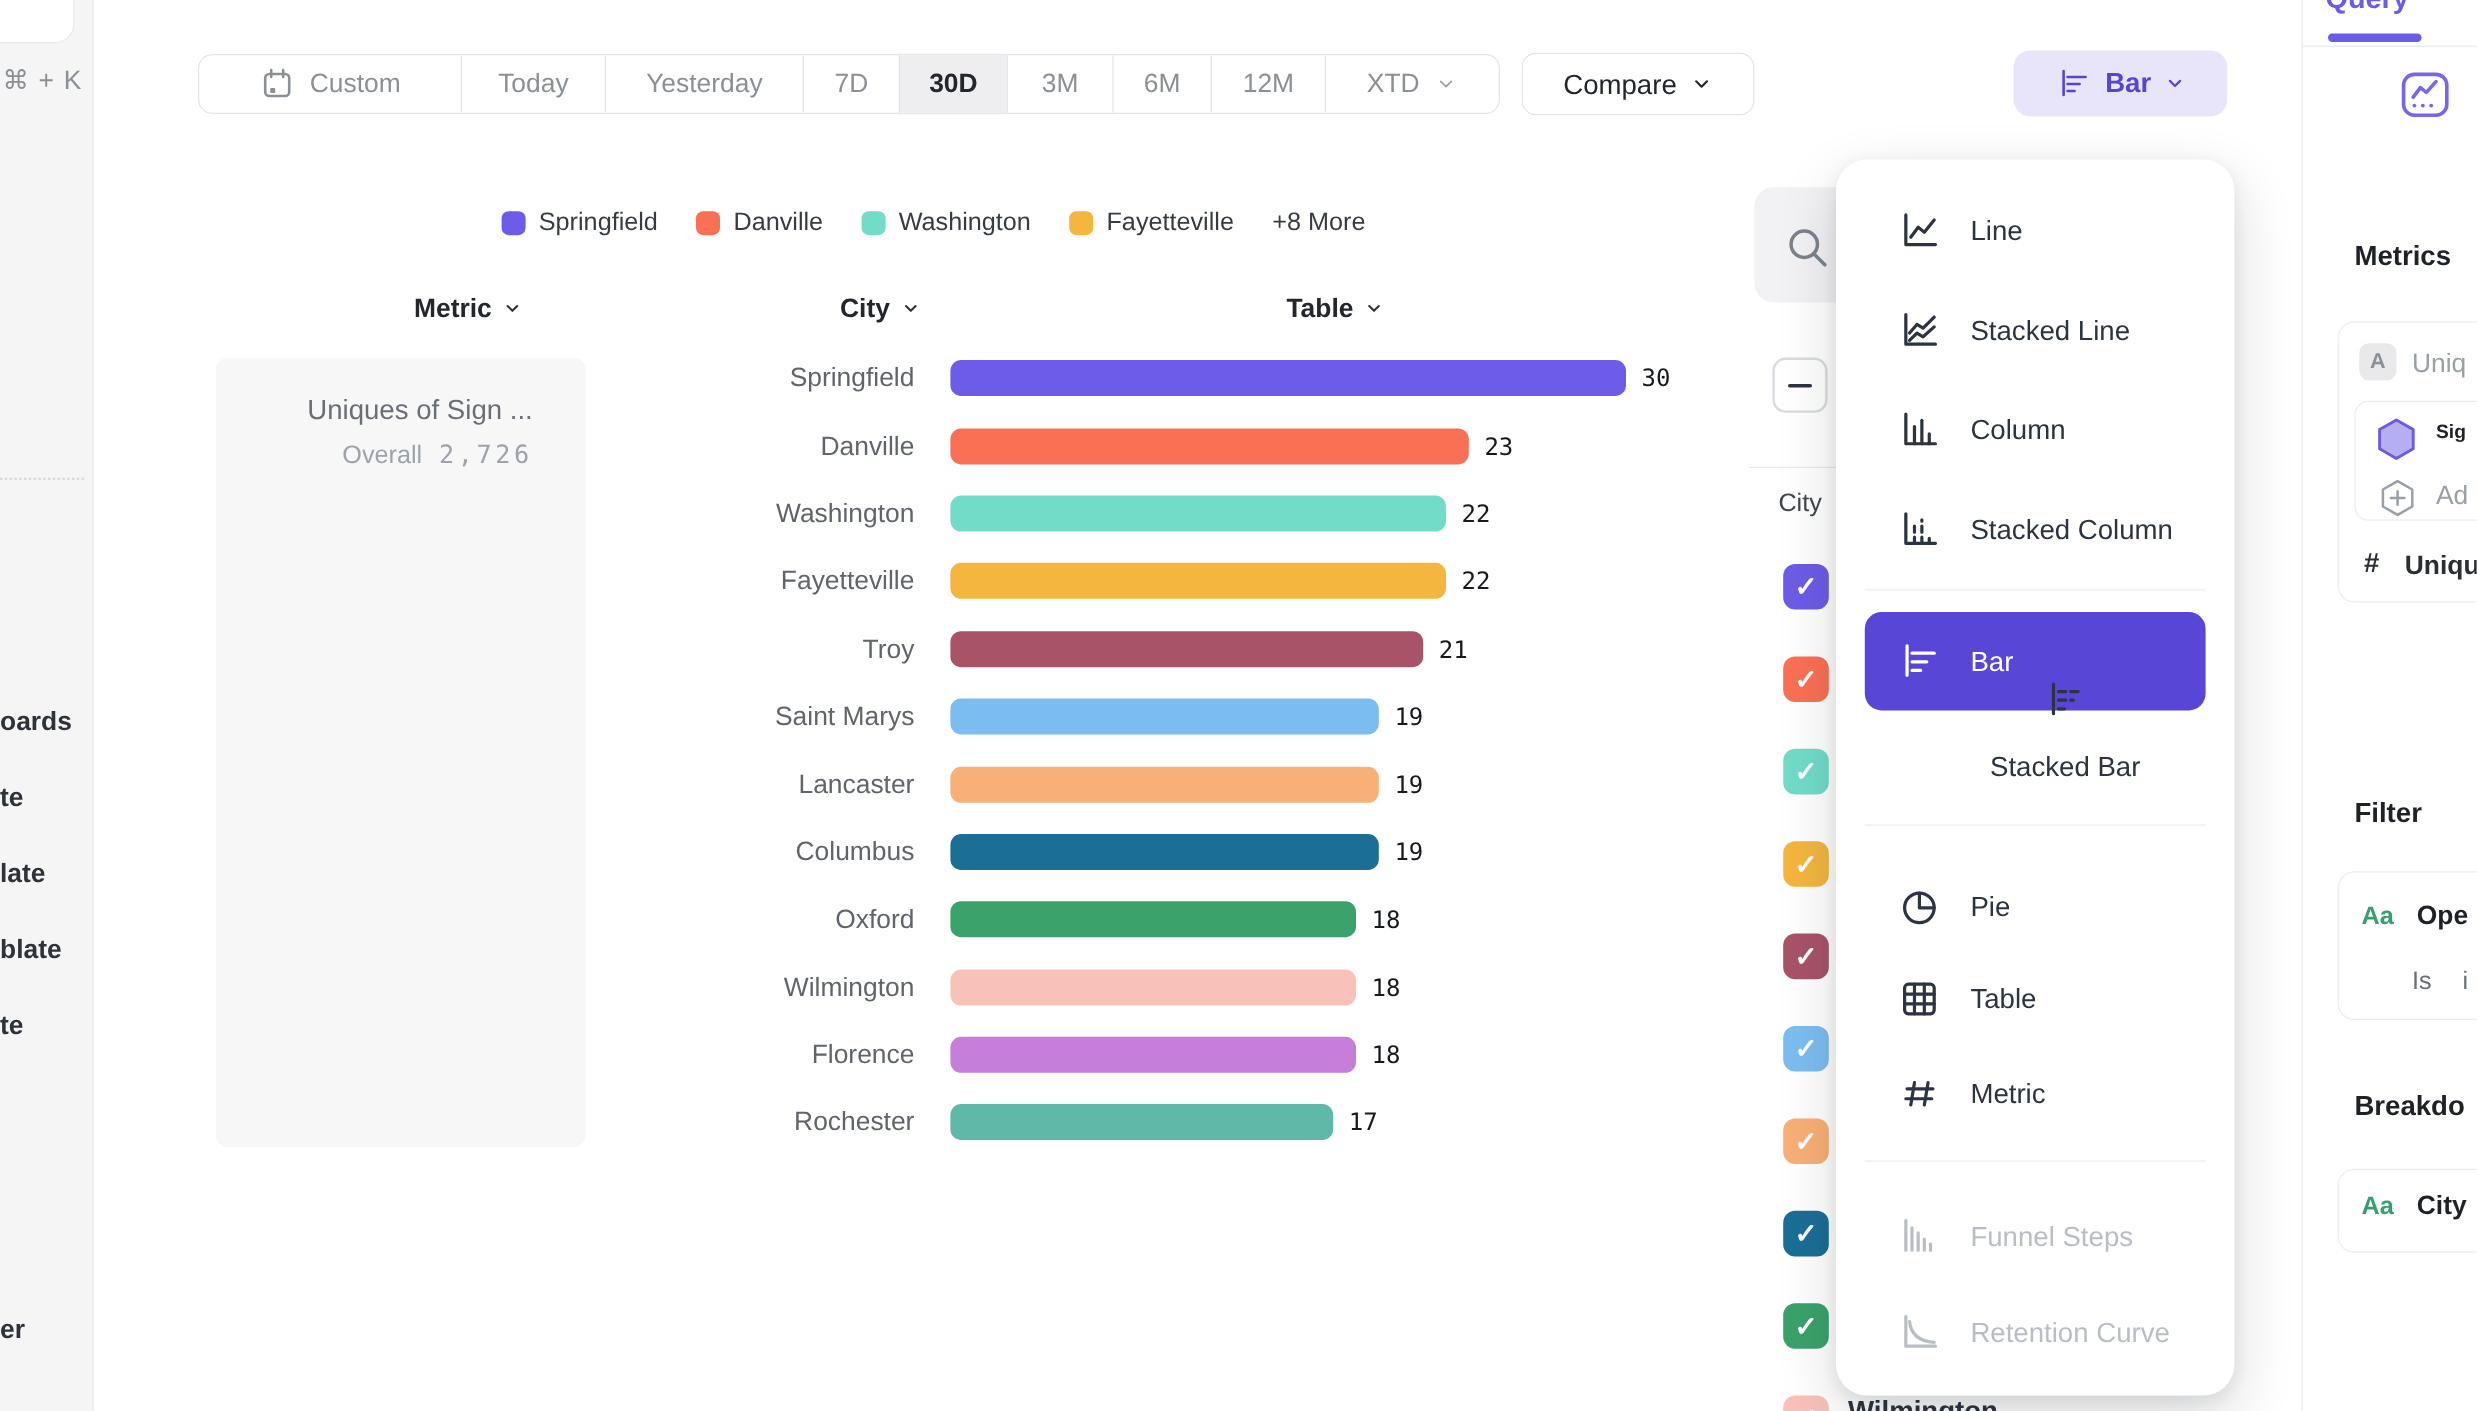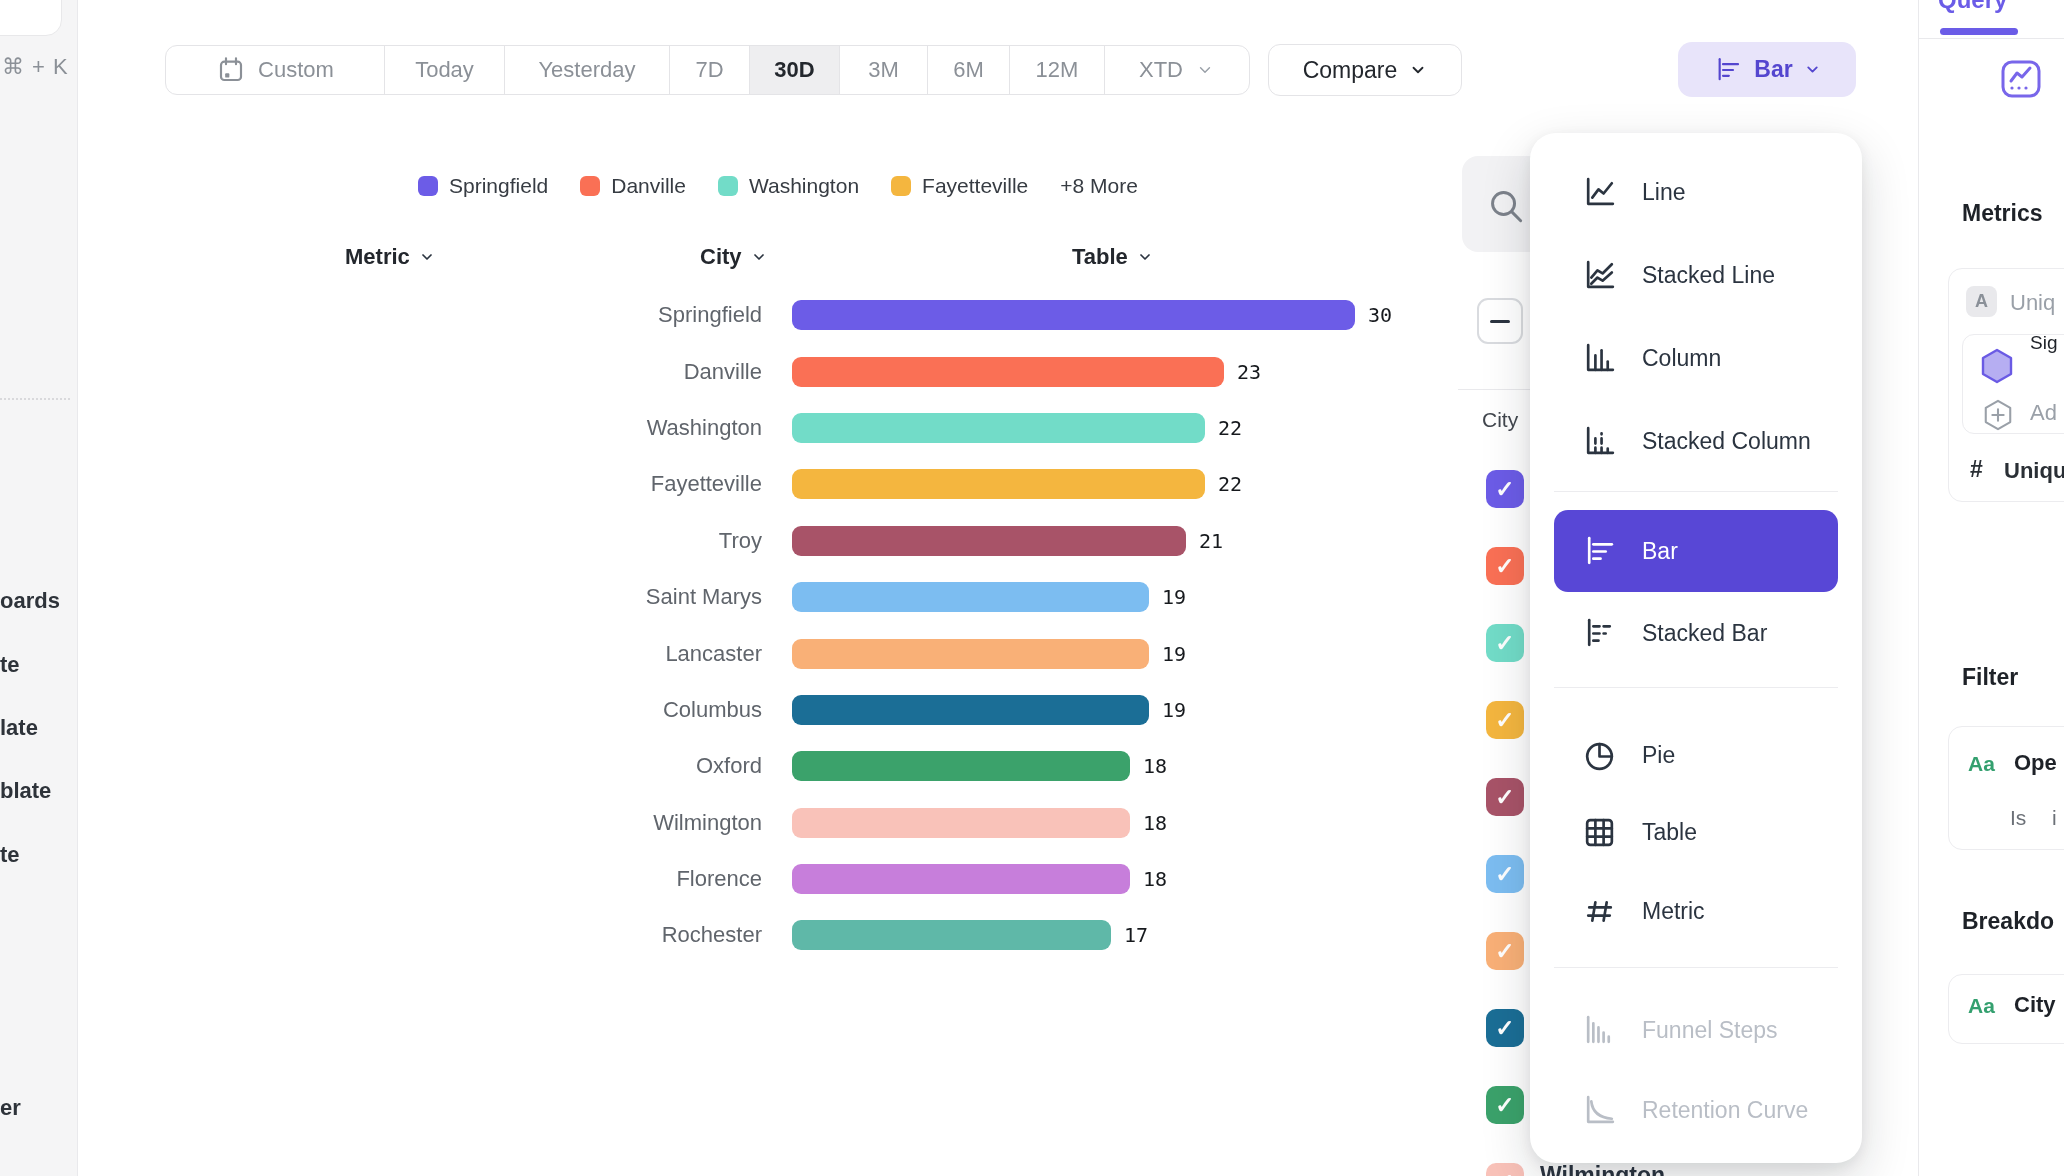--- a/index.html
+++ b/index.html
@@ -194,20 +194,26 @@
         <path d="M6 9l6 6 6-6"></path>
       </svg>
   </div>
   <div class="hdr" style="left:1072px;top:244px;">
     <span>Table</span>
     <svg width="16" height="16" viewBox="0 0 24 24" fill="none" stroke="#2b3440" stroke-width="2.6" stroke-linecap="round" stroke-linejoin="round">
         <path d="M6 9l6 6 6-6"></path>
       </svg>
   </div>
 
+  <div class="mcard">
+    <div class="mtitle">Uniques of Sign ...</div>
+    <div class="mrow">
+      <span>Overall</span><span class="mval">2,726</span>
+    </div>
+  </div>
 
   <div class="rows" id="rows">
       <div class="crow">
         <div class="clabel">Springfield</div>
         <div class="cbar" style="width:563px;background:#6C5CE7"></div>
         <div class="cval">30</div>
       </div>
       <div class="crow">
         <div class="clabel">Danville</div>
         <div class="cbar" style="width:432px;background:#FA7055"></div>
@@ -358,21 +364,21 @@
         <span class="ic">
           <svg width="37" height="37" viewBox="0 0 36 36" fill="none" stroke="currentColor" stroke-width="2.6" stroke-linecap="round" stroke-linejoin="round">
             <path d="M8 5v24"></path>
             <path d="M12 11h18"></path>
             <path d="M12 18h12"></path>
             <path d="M12 25h7"></path>
           </svg>
         </span>
         <span>Bar</span>
       </div>
-      <div class="mitem" style="top: 459px;">
+      <div class="mitem" style="top: 432px; flex-direction: column;">
         <span class="ic">
           <svg width="37" height="37" viewBox="0 0 36 36" fill="none" stroke="currentColor" stroke-width="2.6" stroke-linecap="round" stroke-linejoin="round">
             <path d="M8 5v24"></path>
             <path d="M12 11h18" stroke-dasharray="6 4"></path>
             <path d="M12 18h12" stroke-dasharray="6 4"></path>
             <path d="M12 25h7" stroke-dasharray="5 4"></path>
           </svg>
         </span>
         <span>Stacked Bar</span>
       </div>
@@ -435,21 +441,21 @@
       </svg></span>
 
   <div class="shead" style="left:1962px;top:200px;">Metrics</div>
   <div class="scard" style="left:1948px;top:268px;width:160px;height:234px;"></div>
   <div class="chipA">A</div>
   <div class="stx" style="left:2010px;top:290px;font-size:22px;font-weight:500;color:#9aa0a8;">Uniq</div>
   <div class="scard" style="left:1962px;top:334px;width:150px;height:100px;border-radius:12px;"></div>
   <span class="stx" style="left:1980px;top:348px;"><svg width="34" height="36" viewBox="0 0 34 36" stroke-linejoin="round">
         <polygon points="17,2 31,10 31,26 17,34 3,26 3,10" fill="#b6aef2" stroke="#6a5ae4" stroke-width="2.4"></polygon>
       </svg></span>
-  <div class="stx" style="left:2030px;top:332px;font-size:19px;font-weight:400;color:#1e2228;">Sig</div>
+  <div class="stx" style="left:2030px;top:352px;font-size:16px;font-weight:700;color:#1e2228;">Sig</div>
   <span class="stx" style="left:1982px;top:398px;"><svg width="32" height="34" viewBox="0 0 34 36" fill="none" stroke="#9aa0a8" stroke-width="2.2" stroke-linecap="round" stroke-linejoin="round">
         <polygon points="17,3 30,10.5 30,25.5 17,33 4,25.5 4,10.5"></polygon>
         <path d="M17 12v12M11 18h12"></path>
       </svg></span>
   <div class="stx" style="left:2030px;top:400px;font-size:22px;font-weight:500;color:#9aa0a8;">Ad</div>
   <div class="stx" style="left:1970px;top:456px;font-size:23px;font-weight:600;color:#2a2f35;">#</div>
   <div class="stx" style="left:2004px;top:458px;font-size:22px;font-weight:600;color:#2a2f35;">Uniqu</div>
 
   <div class="shead" style="left:1962px;top:664px;">Filter</div>
   <div class="scard" style="left:1948px;top:726px;width:160px;height:124px;"></div>

